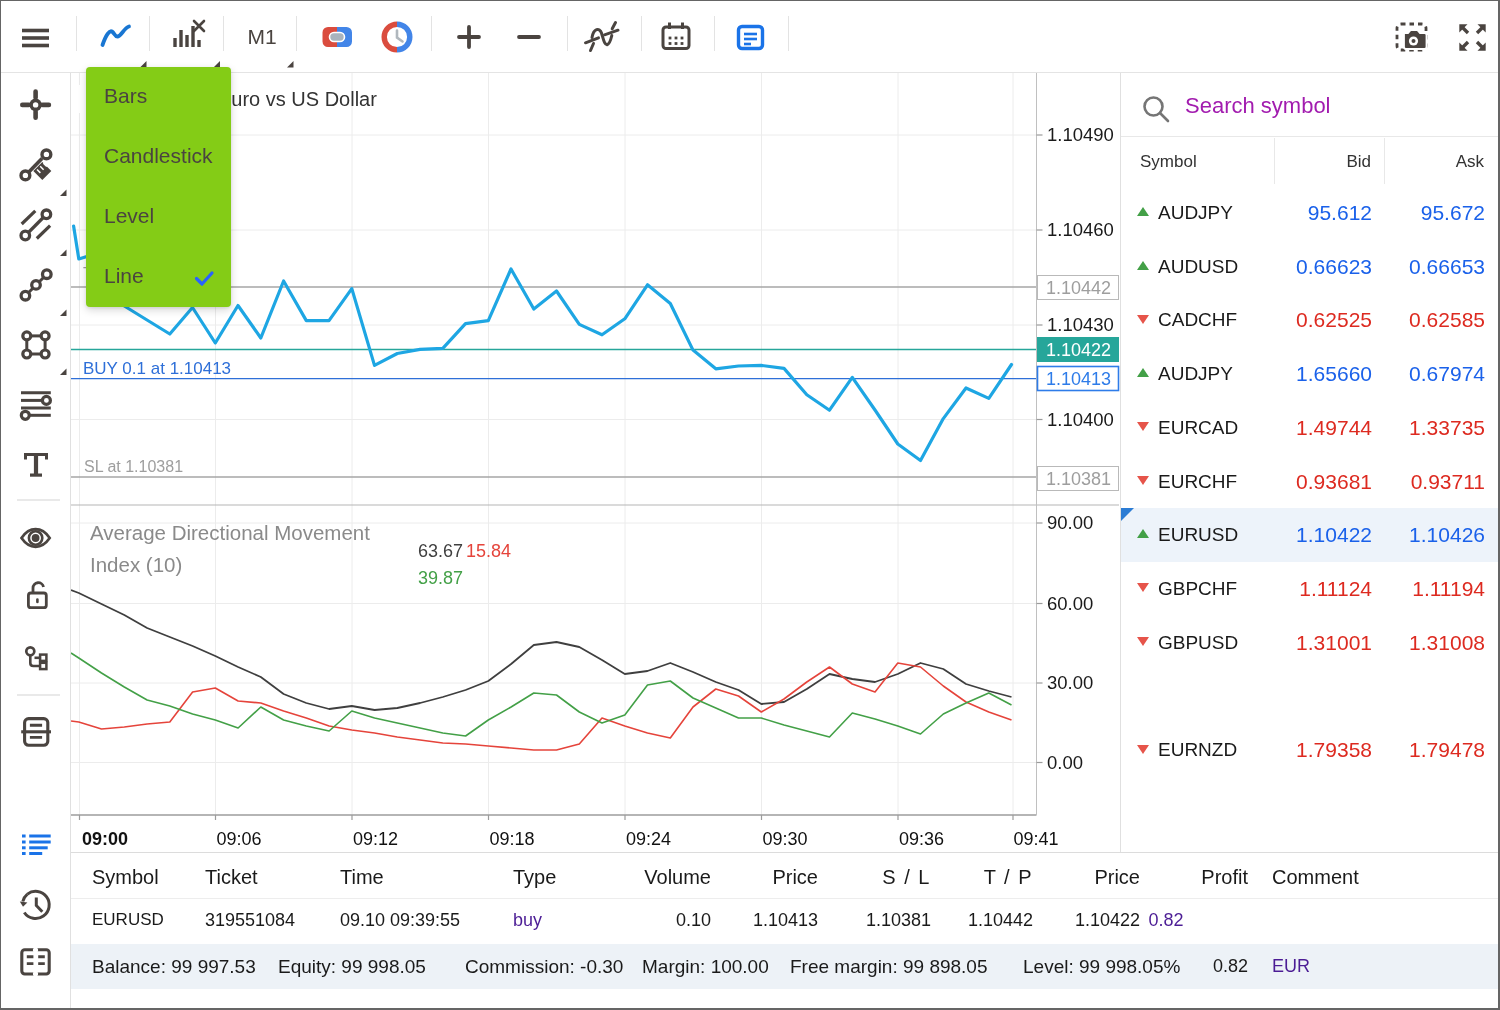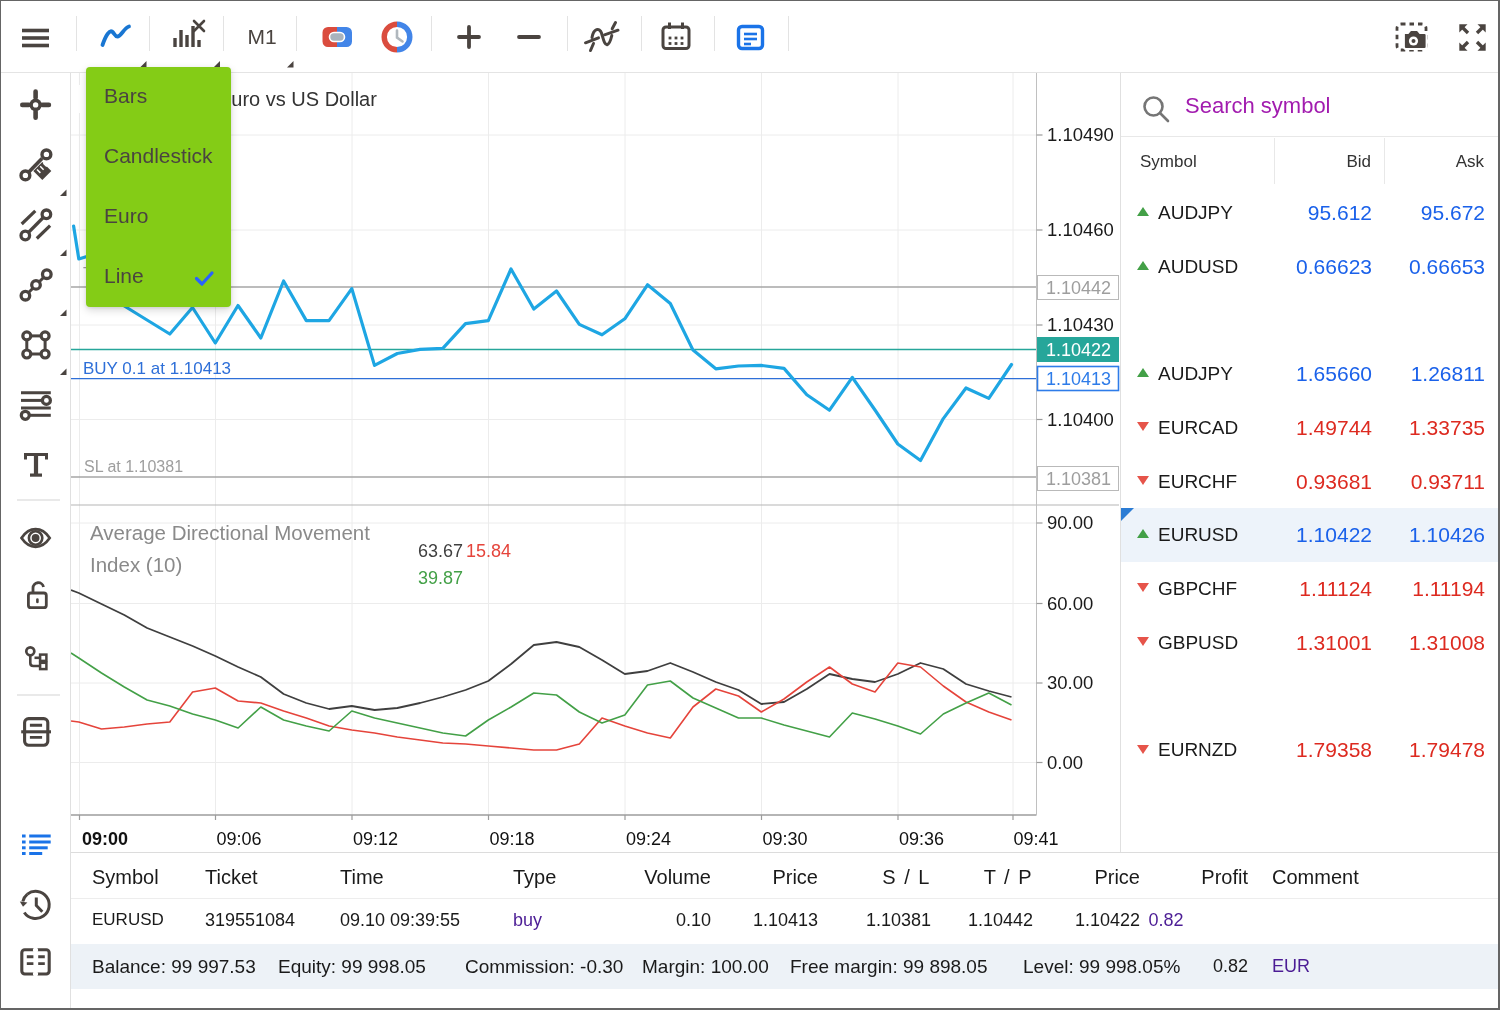--- a/index.html
+++ b/index.html
@@ -267,25 +267,31 @@
 <div class="qsym" style="top:17px;">AUDJPY</div>
 <div class="qbid q-up" style="top:16px;">95.612</div>
 <div class="qask q-up" style="top:16px;">95.672</div>
 </div>
 <div class="qrow" style="top:165.7px;">
 <div class="tri up" style="top:22.0px;"></div>
 <div class="qsym" style="top:17px;">AUDUSD</div>
 <div class="qbid q-up" style="top:16px;">0.66623</div>
 <div class="qask q-up" style="top:16px;">0.66653</div>
 </div>
+<div class="qrow" style="top:219.4px;">
+<div class="tri dn" style="top:22.5px;"></div>
+<div class="qsym" style="top:17px;">CADCHF</div>
+<div class="qbid q-dn" style="top:16px;">0.62525</div>
+<div class="qask q-dn" style="top:16px;">0.62585</div>
+</div>
 <div class="qrow" style="top:273.1px;">
 <div class="tri up" style="top:22.0px;"></div>
 <div class="qsym" style="top:17px;">AUDJPY</div>
 <div class="qbid q-up" style="top:16px;">1.65660</div>
-<div class="qask q-up" style="top:16px;">1.26811</div>
+<div class="qask q-up" style="top:16px;">0.67974</div>
 </div>
 <div class="qrow" style="top:326.8px;">
 <div class="tri dn" style="top:22.5px;"></div>
 <div class="qsym" style="top:17px;">EURCAD</div>
 <div class="qbid q-dn" style="top:16px;">1.49744</div>
 <div class="qask q-dn" style="top:16px;">1.33735</div>
 </div>
 <div class="qrow" style="top:380.5px;">
 <div class="tri dn" style="top:22.5px;"></div>
 <div class="qsym" style="top:17px;">EURCHF</div>
@@ -350,19 +356,19 @@
 <div class="bt bts" style="left:394px;top:103px;">Commission: -0.30</div>
 <div class="bt bts" style="left:571px;top:103px;">Margin: 100.00</div>
 <div class="bt bts" style="left:719px;top:103px;">Free margin: 99 898.05</div>
 <div class="bt bts" style="left:952px;top:103px;">Level: 99 998.05%</div>
 <div class="bt btr" style="left:1017px;width:160px;top:103px;">0.82</div>
 <div class="bt blue" style="left:1201px;top:103px;">EUR</div>
 </div>
 <div id="menu">
   <div class="mitem" style="top:17px;">Bars</div>
   <div class="mitem" style="top:77px;">Candlestick</div>
-  <div class="mitem" style="top:137px;">Euro</div>
+  <div class="mitem" style="top:137px;">Level</div>
   <div class="mitem" style="top:197px;">Line</div>
   <svg class="abs" style="left:108px;top:202px;" width="21" height="18" viewBox="0 0 21 18">
       <path d="M2.5 9.5 L8 15 L18 4" fill="none" stroke="#2962ff" stroke-width="3.2" stroke-linecap="round" stroke-linejoin="round"></path>
     </svg>
 </div>
 <div id="frame"></div>
 
 </body></html>

